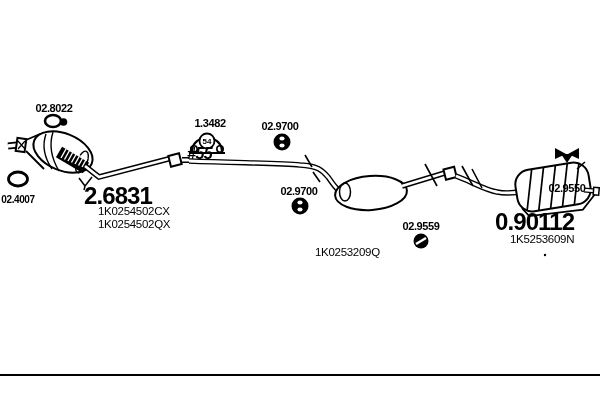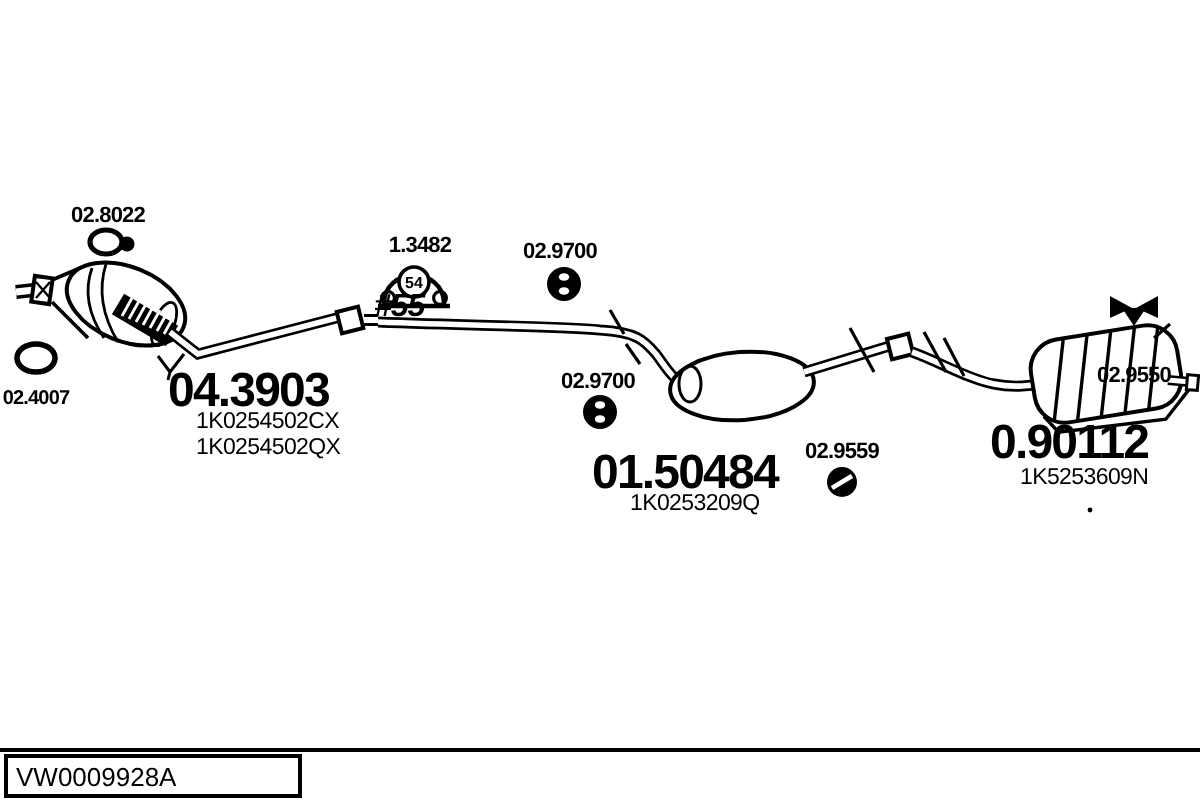--- a/index.html
+++ b/index.html
@@ -169,28 +169,24 @@
   <div class="lbl part-small" style="left:257px;top:121px;width:46px;">02.9700</div>
 
   <div class="lbl part-small" style="left:276px;top:186px;width:46px;">02.9700</div>
 
   <div class="lbl part-small" style="left:399px;top:221px;width:44px;">02.9559</div>
 
   <div class="lbl part-small" style="left:544px;top:135px;width:46px;margin-top:48px;">02.9550</div>
 
   <div class="lbl pipe-note" style="left:155px;top:146px;">#55</div>
 
-  <div class="lbl part-big" style="left:84px;top:184px;">04.3903</div>
+  <div class="lbl part-big" style="left:84px;top:184px;">2.6831</div>
   <div class="lbl part-ref" style="left:98px;top:206px;">1K0254502CX</div>
   <div class="lbl part-ref" style="left:98px;top:219px;">1K0254502QX</div>
 
-  <div class="lbl part-big" style="left:296px;top:225px;">01.50484</div>
   <div class="lbl part-ref" style="left:315px;top:247px;">1K0253209Q</div>
 
   <div class="lbl part-big" style="left:495px;top:210px;">0.90112</div>
   <div class="lbl part-ref" style="left:510px;top:234px;">1K5253609N</div>
 
   <div id="footer-line"></div>
-  <div id="footer-box">
-    <span>VW0009928A</span>
-  </div>
 
 </div>
 
 </body></html>

